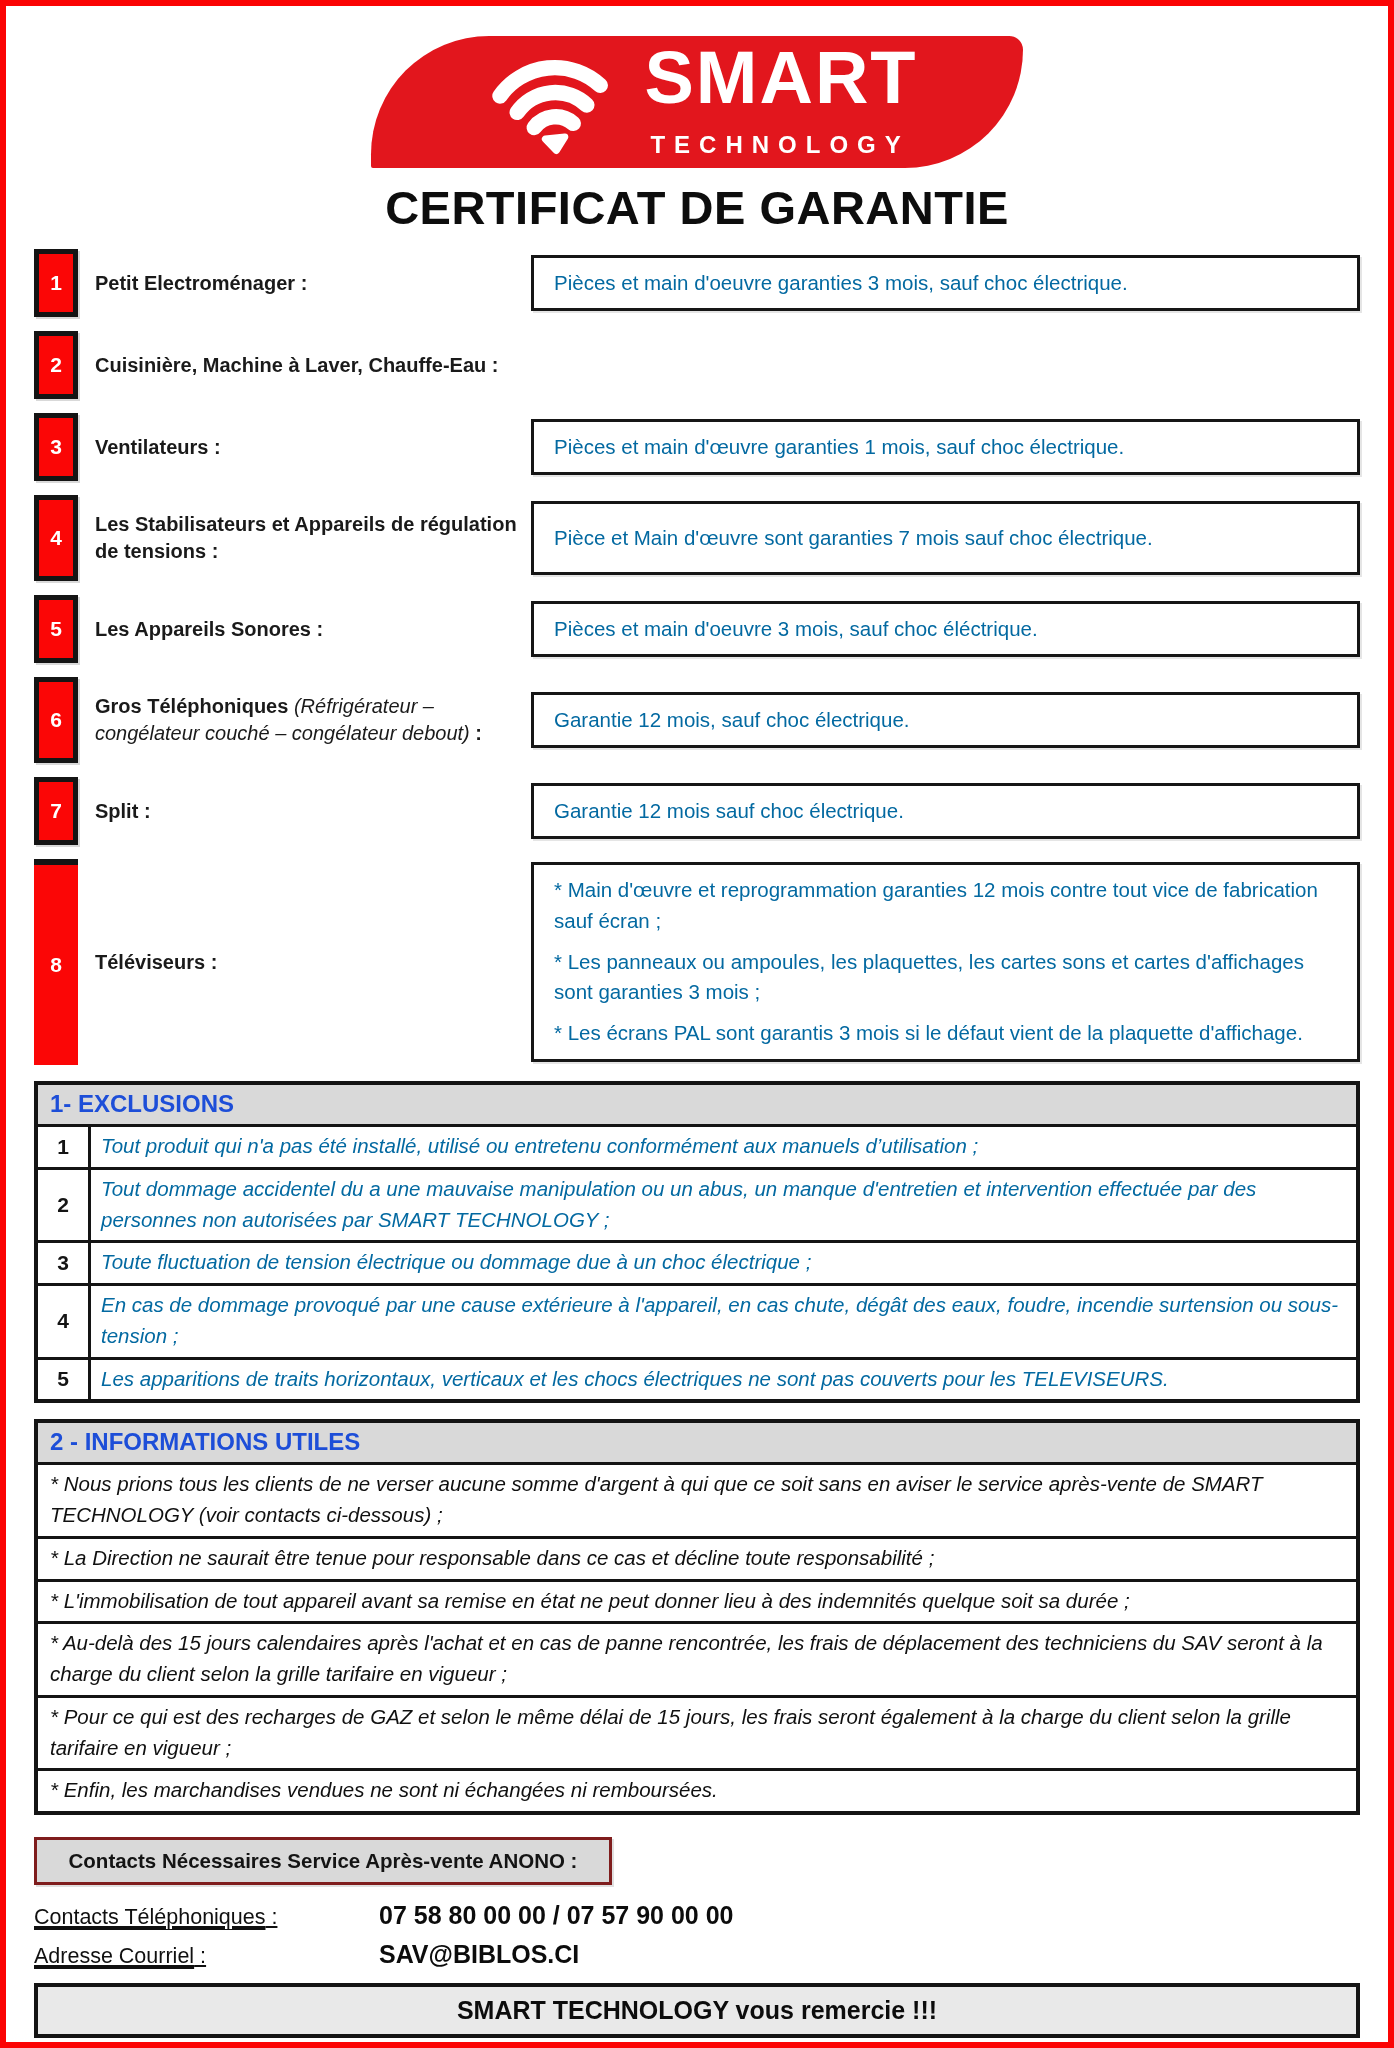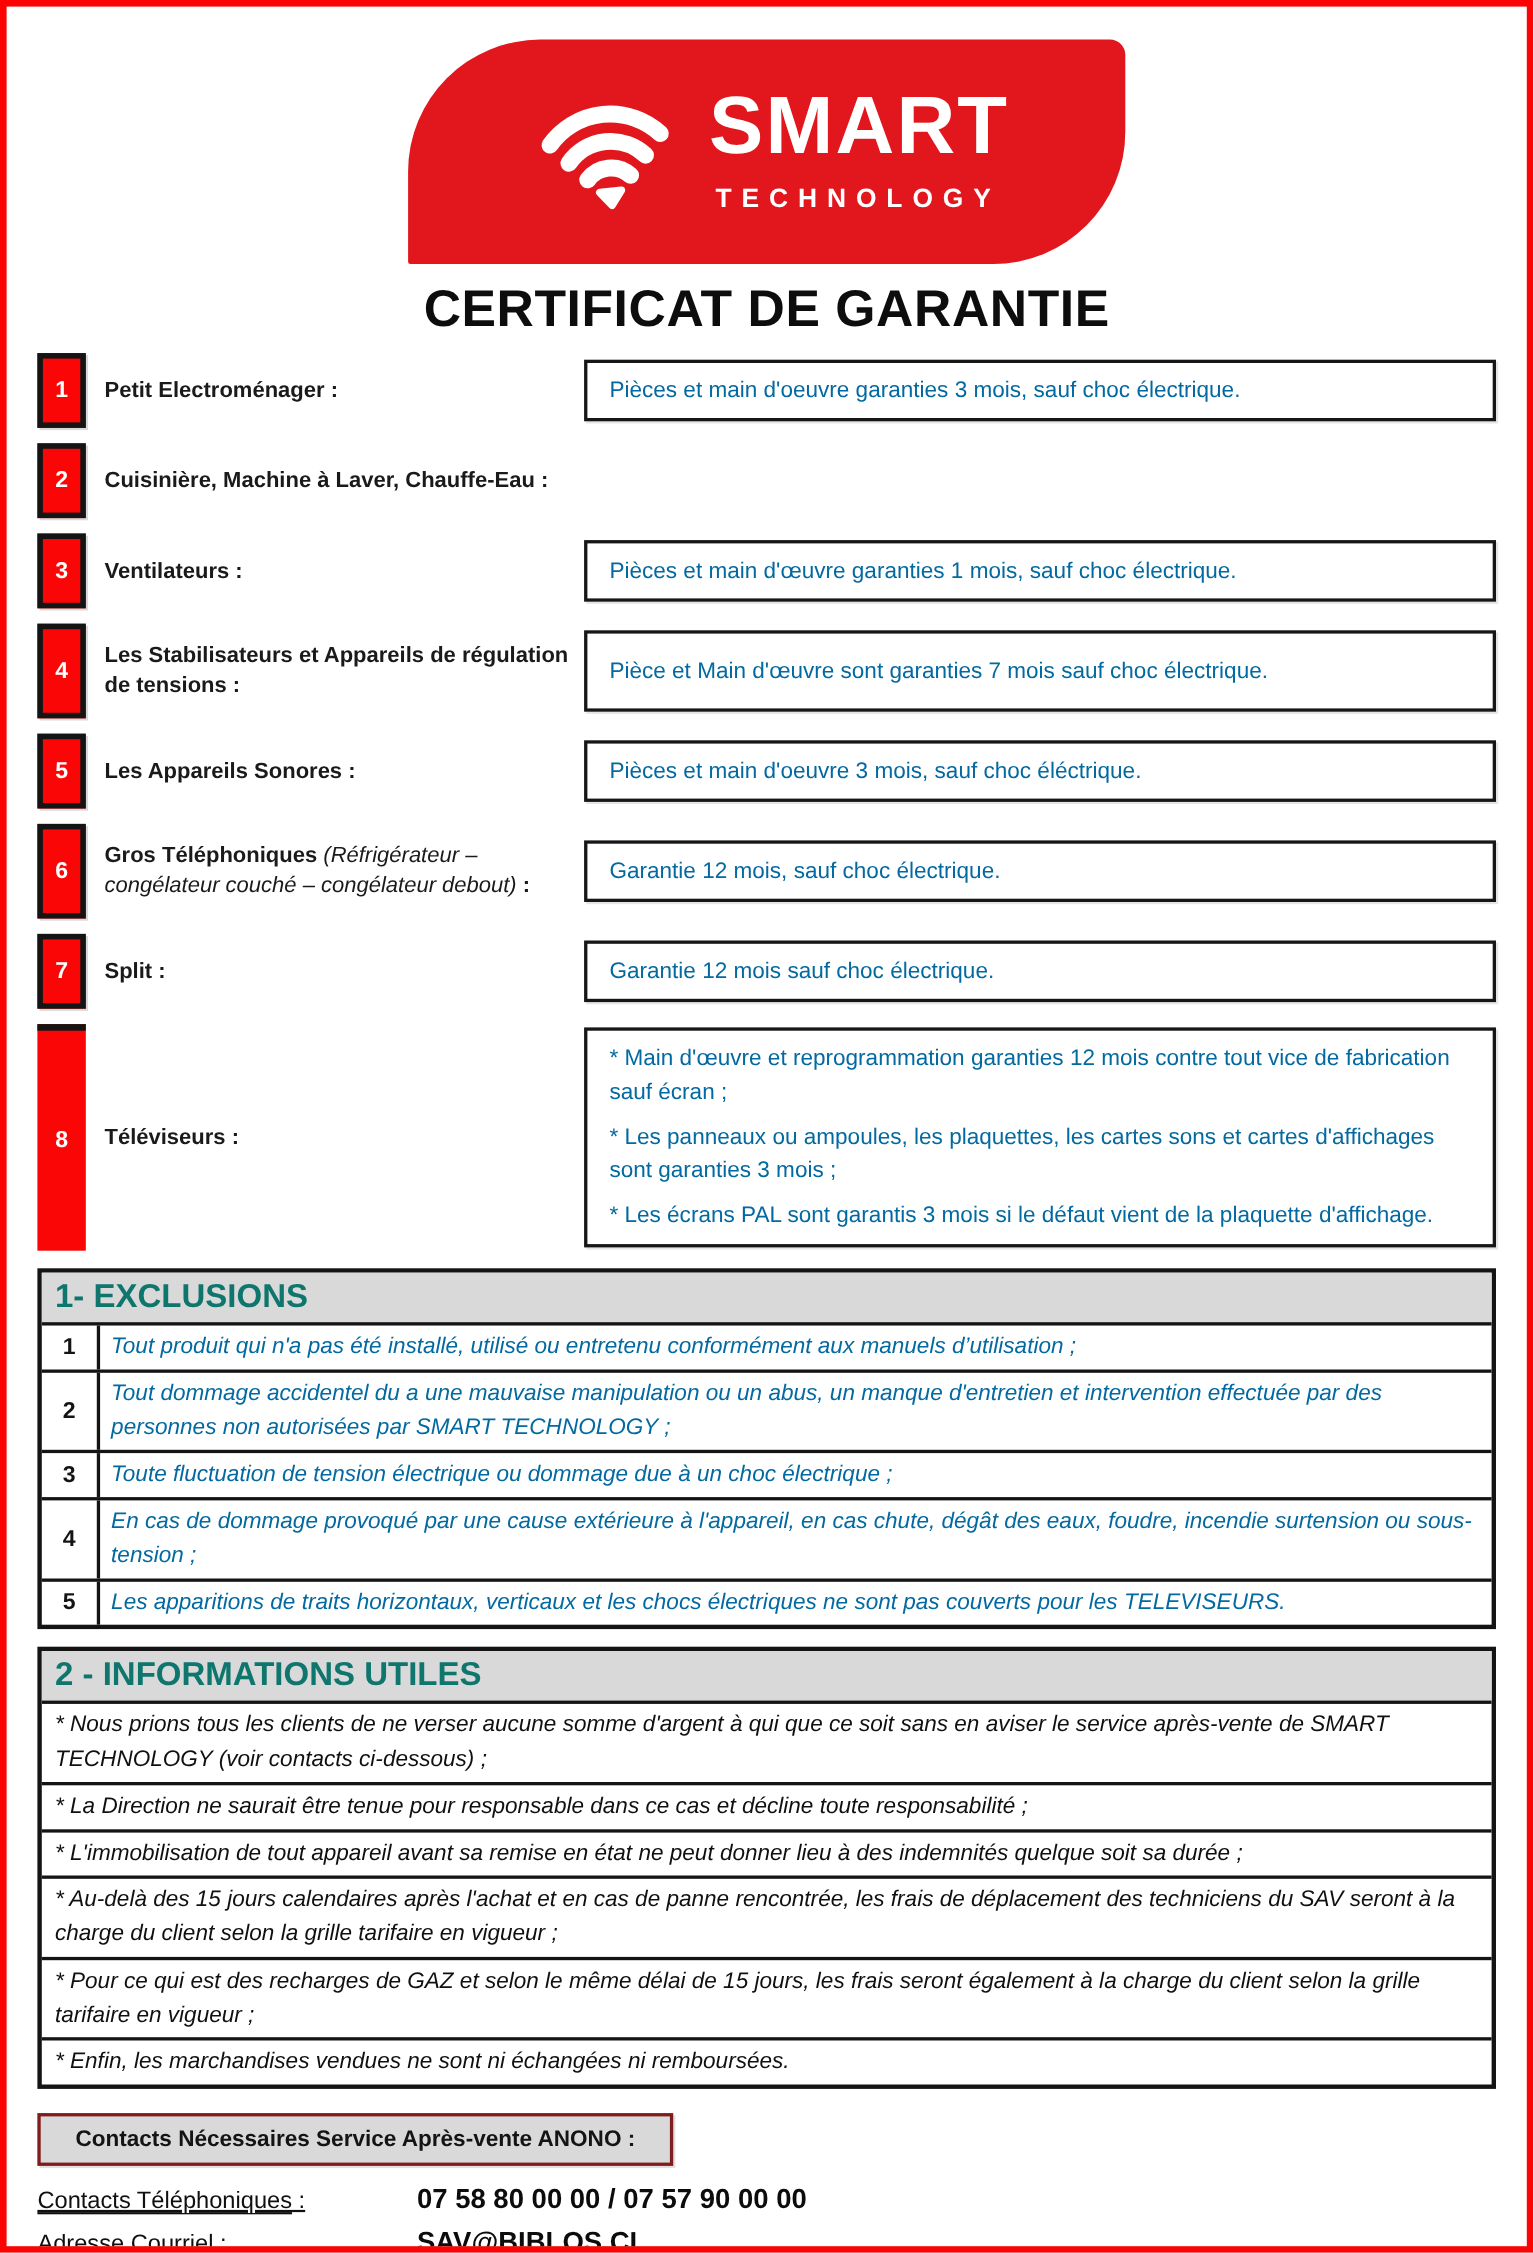--- a/index.html
+++ b/index.html
@@ -9,21 +9,21 @@
     box-sizing:border-box;
     border:6px solid #fb0404;
     background:#ffffff;
     padding:26px 28px 0 28px;
     overflow:hidden;
     font-family:"Liberation Sans","DejaVu Sans",sans-serif;
     color:#141414;
   }
   
   .logo{
-    width:652px;height:204px;
+    width:652px;height:132px;
     margin:4px auto 0 auto;
     background:#e2161d;
     border-radius:120px 14px 120px 2px;
     display:flex;align-items:center;justify-content:center;
     gap:18px;
   }
   .wifi{width:150px;height:112px;transform:rotate(-6deg);margin-top:-6px;}
   .brand-block{display:flex;flex-direction:column;align-items:flex-start;margin-top:-4px;}
   .brand-main{
     color:#ffffff;font-weight:900;font-size:74px;line-height:1;
@@ -73,21 +73,21 @@
     background:#fff;
   }
   .descbox.h2{min-height:74px;}
   .descbox.tv{min-height:200px;justify-content:center;}
   .descbox p{margin:5px 0;}
   
   .section{border:4px solid #141414;margin-top:16px;}
   .section-header{
     background:#d9d9d9;
     border-bottom:3px solid #141414;
-    font-size:30px;font-weight:700;color:#0f766e;
+    font-size:24px;font-weight:700;color:#1d4ed8;
     padding:5px 12px 6px 12px;
   }
   .sec-row{display:flex;border-bottom:3px solid #141414;}
   .sec-row:last-child{border-bottom:none;}
   .sec-num{
     flex:0 0 50px;border-right:3px solid #141414;
     display:flex;align-items:center;justify-content:center;
     font-weight:700;font-size:21px;
   }
   .sec-text{

